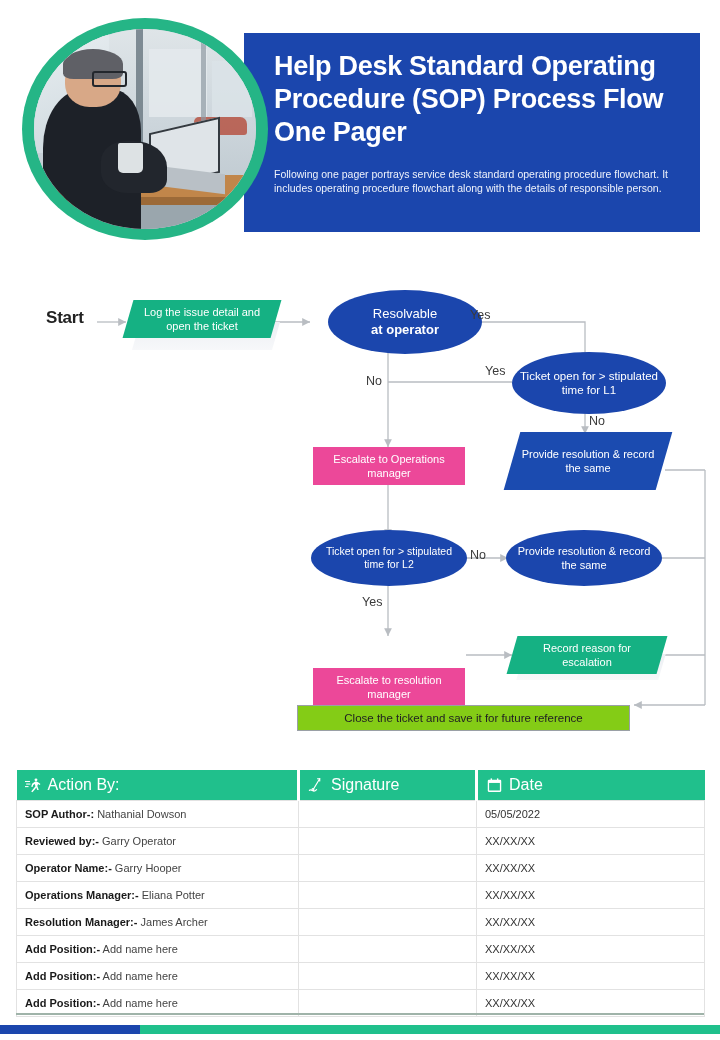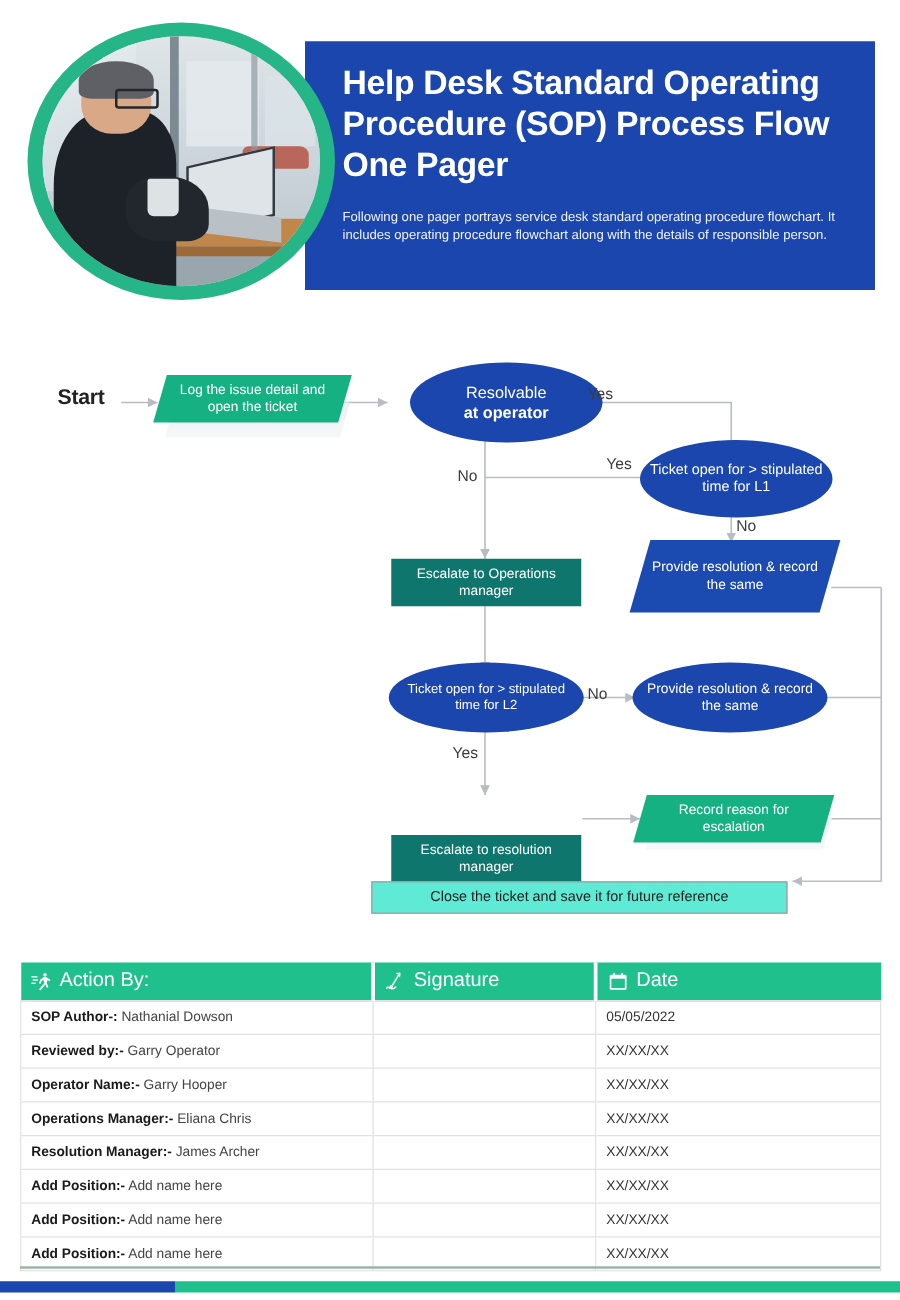--- a/index.html
+++ b/index.html
@@ -90,38 +90,38 @@
   
   .flow{position:absolute;left:0;top:262px;width:720px;height:490px;}
   .fl-svg{position:absolute;left:0;top:0;}
 
   .node{position:absolute;box-sizing:border-box;
     display:flex;align-items:center;justify-content:center;
     text-align:center;color:#fff;}
   .n-text{padding:0 6px;}
 
   .ellipse{border-radius:50%;background:#1b46ad;}
-  .rect{background:#0f766e;}
+  .rect{background:#ec4899;}
   .para{background:#1b4bb0;transform:skewX(-16deg);}
   .para > .n-text{transform:skewX(16deg);}
   .para-green{background:#15b183;}
   .shadow-para{
     position:absolute;background:linear-gradient(180deg,#eceff3,#f7f8fa);
     transform:skewX(-16deg);z-index:0;}
 
   .start-label{
     position:absolute;left:46px;top:308px;
     font-size:17px;font-weight:bold;color:#222;
     letter-spacing:-0.2px;
   }
   .yn{position:absolute;font-size:12.5px;color:#3b3b3b;}
 
   .closebox{
     position:absolute;left:297px;top:705px;width:333px;height:26px;
-    border:1px solid #9aa0a6;background:#5eead4;
+    border:1px solid #9aa0a6;background:#84cc16;
     display:flex;align-items:center;justify-content:center;
     font-size:11.5px;color:#222;box-sizing:border-box;
   }
 
   
   .tbl{position:absolute;left:16px;top:770px;width:688px;}
   table{border-collapse:collapse;width:688px;table-layout:fixed;}
   thead th{
     background:#20c08c;color:#fff;
     font-size:16px;font-weight:normal;
@@ -351,21 +351,21 @@
           <td class="c1">
             <span class="role">Operator Name:-</span>
             <span class="pname">Garry Hooper</span>
           </td>
           <td></td>
           <td>XX/XX/XX</td>
         </tr>
         <tr>
           <td class="c1">
             <span class="role">Operations Manager:-</span>
-            <span class="pname">Eliana Chris</span>
+            <span class="pname">Eliana Potter</span>
           </td>
           <td></td>
           <td>XX/XX/XX</td>
         </tr>
         <tr>
           <td class="c1">
             <span class="role">Resolution Manager:-</span>
             <span class="pname">James Archer</span>
           </td>
           <td></td>

